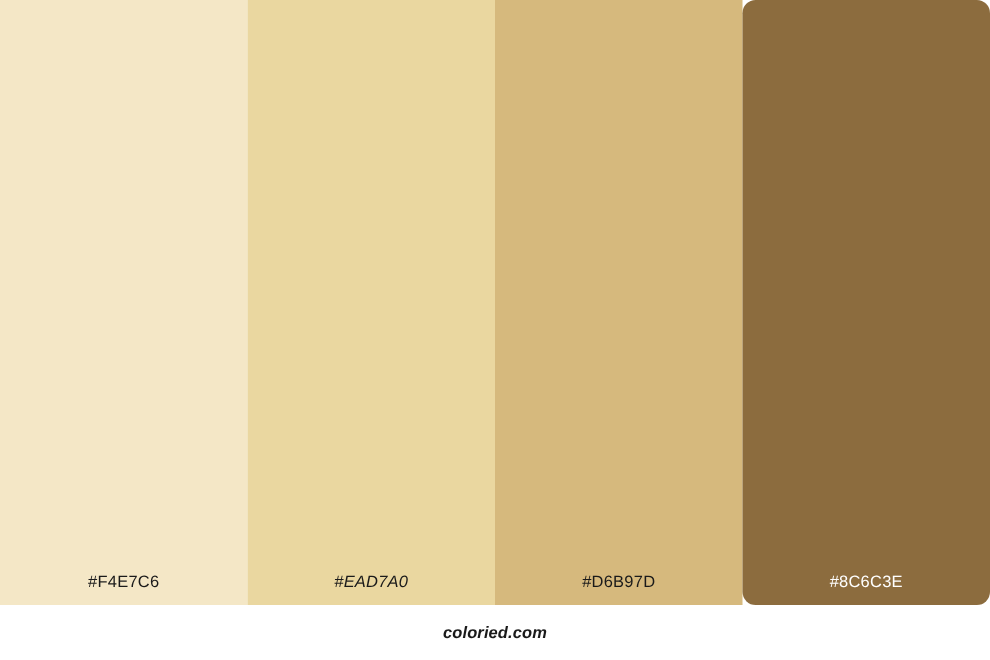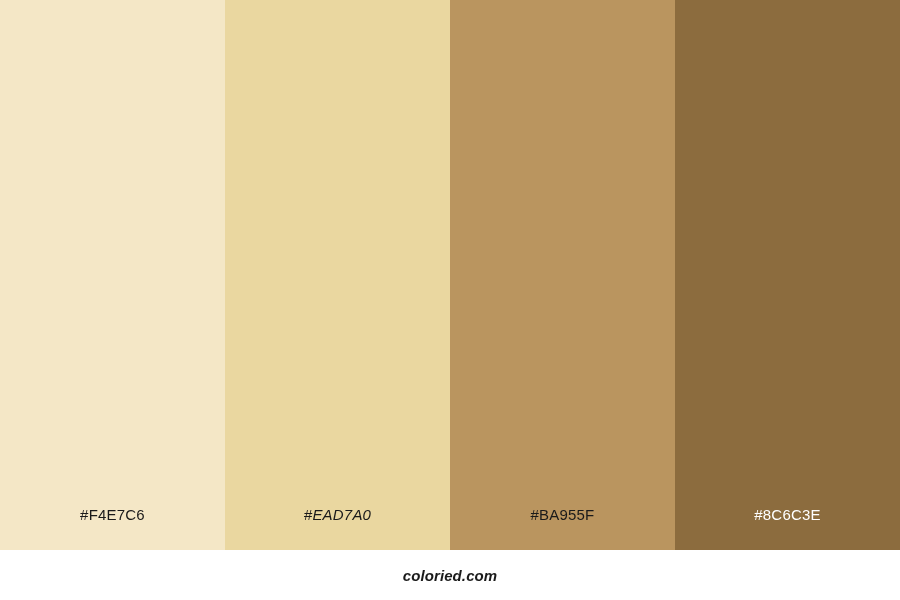--- a/index.html
+++ b/index.html
@@ -45,21 +45,21 @@
 
   .swatch-label {
     display: block;
     width: 100%;
     text-align: center;
     font-family: "Liberation Sans", sans-serif;
     font-size: 15px;
     font-weight: 400;
     letter-spacing: 0.2px;
     line-height: 1;
-    padding-bottom: 28px;
+    padding-bottom: 13px;
     white-space: nowrap;
     -webkit-font-smoothing: antialiased;
   }
 
   .swatch-label.dark-text  { color: #1a1a1a; }
   .swatch-label.light-text { color: #ffffff; }
 
   
   #footer-bar {
     flex: 1 1 50px;
@@ -89,26 +89,26 @@
   <div id="swatch-strip">
 
     <div class="swatch" style="background-color: rgb(244, 231, 198);">
       <span class="swatch-label dark-text" style="color: rgb(26, 26, 26);">#F4E7C6</span>
     </div>
 
     <div class="swatch" style="background-color: rgb(234, 215, 160); font-style: italic;">
       <span class="swatch-label dark-text" style="color: rgb(26, 26, 26);">#EAD7A0</span>
     </div>
 
-
-    <div class="swatch" style="background-color: rgb(186, 149, 95);">
-      <span class="swatch-label dark-text" style="color: rgb(26, 26, 26);">#BA955F</span>
+    <div class="swatch" style="background-color: rgb(214, 185, 125);">
+      <span class="swatch-label dark-text" style="color: rgb(26, 26, 26);">#D6B97D</span>
     </div>
 
-    <div class="swatch" style="background-color: rgb(140, 108, 62);">
+
+    <div class="swatch" style="background-color: rgb(140, 108, 62); border-radius: 12px;">
       <span class="swatch-label light-text" style="color: rgb(255, 255, 255);">#8C6C3E</span>
     </div>
 
   </div>
 
   <div id="footer-bar" style="background-color: rgb(255, 255, 255);">
     <span id="site-brand" style="color: rgb(26, 26, 26);">coloried.com</span>
   </div>
 
 </div>

